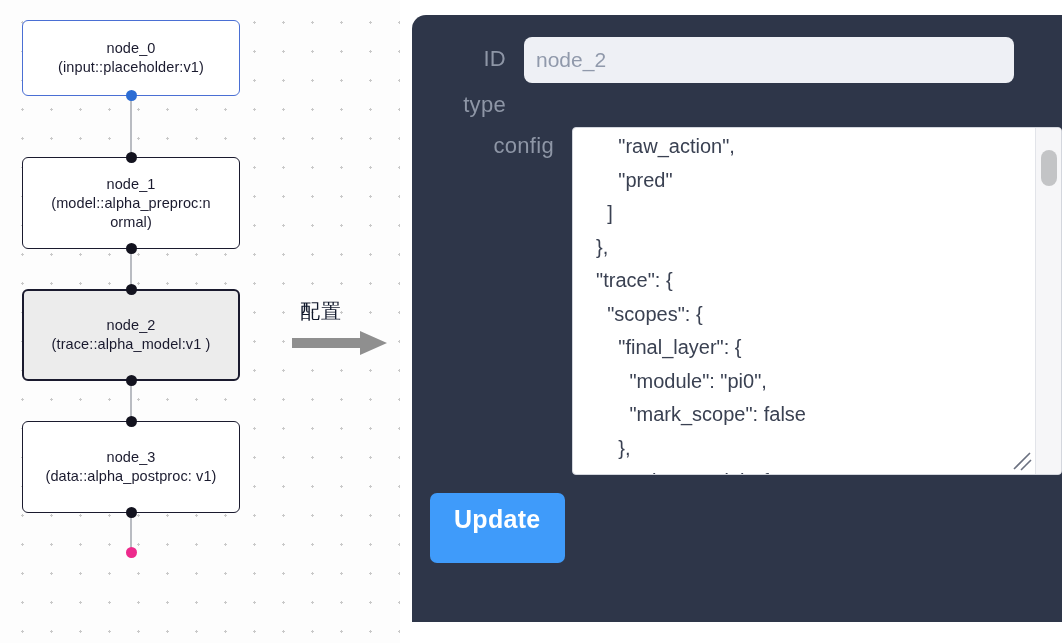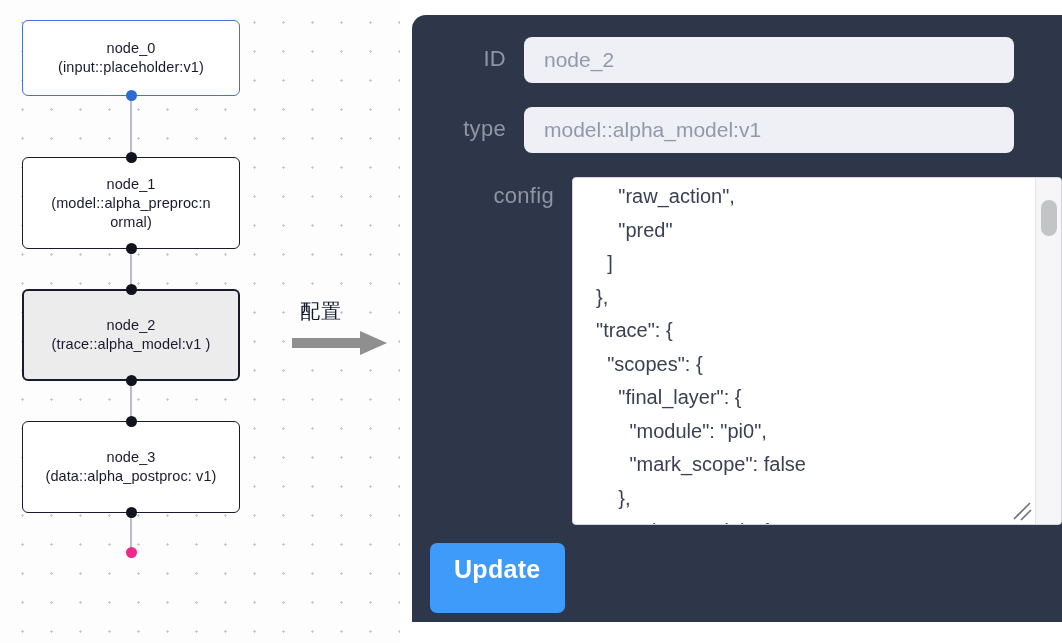--- a/index.html
+++ b/index.html
@@ -121,21 +121,20 @@
     background: #2e3649;
     border-radius: 14px 0 0 0;
     box-sizing: border-box;
     padding: 22px 0 0 0;
     overflow: hidden;
   }
 
   .field-row {
     display: flex;
     align-items: flex-start;
-    margin-bottom: 24px;
   }
   .field-label {
     width: 112px;
     flex: 0 0 112px;
     text-align: right;
     padding-right: 18px;
     box-sizing: border-box;
     color: #8e96a6;
     font-size: 22px;
     line-height: 44px;
@@ -144,21 +143,21 @@
   .field-input {
     width: 490px;
     height: 46px;
     box-sizing: border-box;
     background: #eef0f5;
     border: none;
     border-radius: 8px;
     color: #9099ab;
     font-size: 21px;
     font-family: "Liberation Sans", sans-serif;
-    padding: 0 20px;
+    padding: 0 12px;
     outline: none;
   }
 
   
   #config-row { margin-bottom: 18px; justify-content: flex-end; }
   #config-row .field-label { line-height: 38px; }
   .textarea-wrap {
     position: relative;
     width: 490px;
     height: 348px;
@@ -284,21 +283,20 @@
 
   <div id="config-panel">
 
     <div class="field-row">
       <div class="field-label">ID</div>
       <input class="field-input" type="text" id="id-input" value="node_2" style="">
     </div>
 
     <div class="field-row">
       <div class="field-label">type</div>
-      <input class="field-input" type="text" id="type-input" value="model::alpha_model:v1" style="">
     </div>
 
     <div class="field-row" id="config-row">
       <div class="field-label">config</div>
       <div class="textarea-wrap">
         <pre id="config-text">      "raw_action",
       "pred"
     ]
   },
   "trace": {

